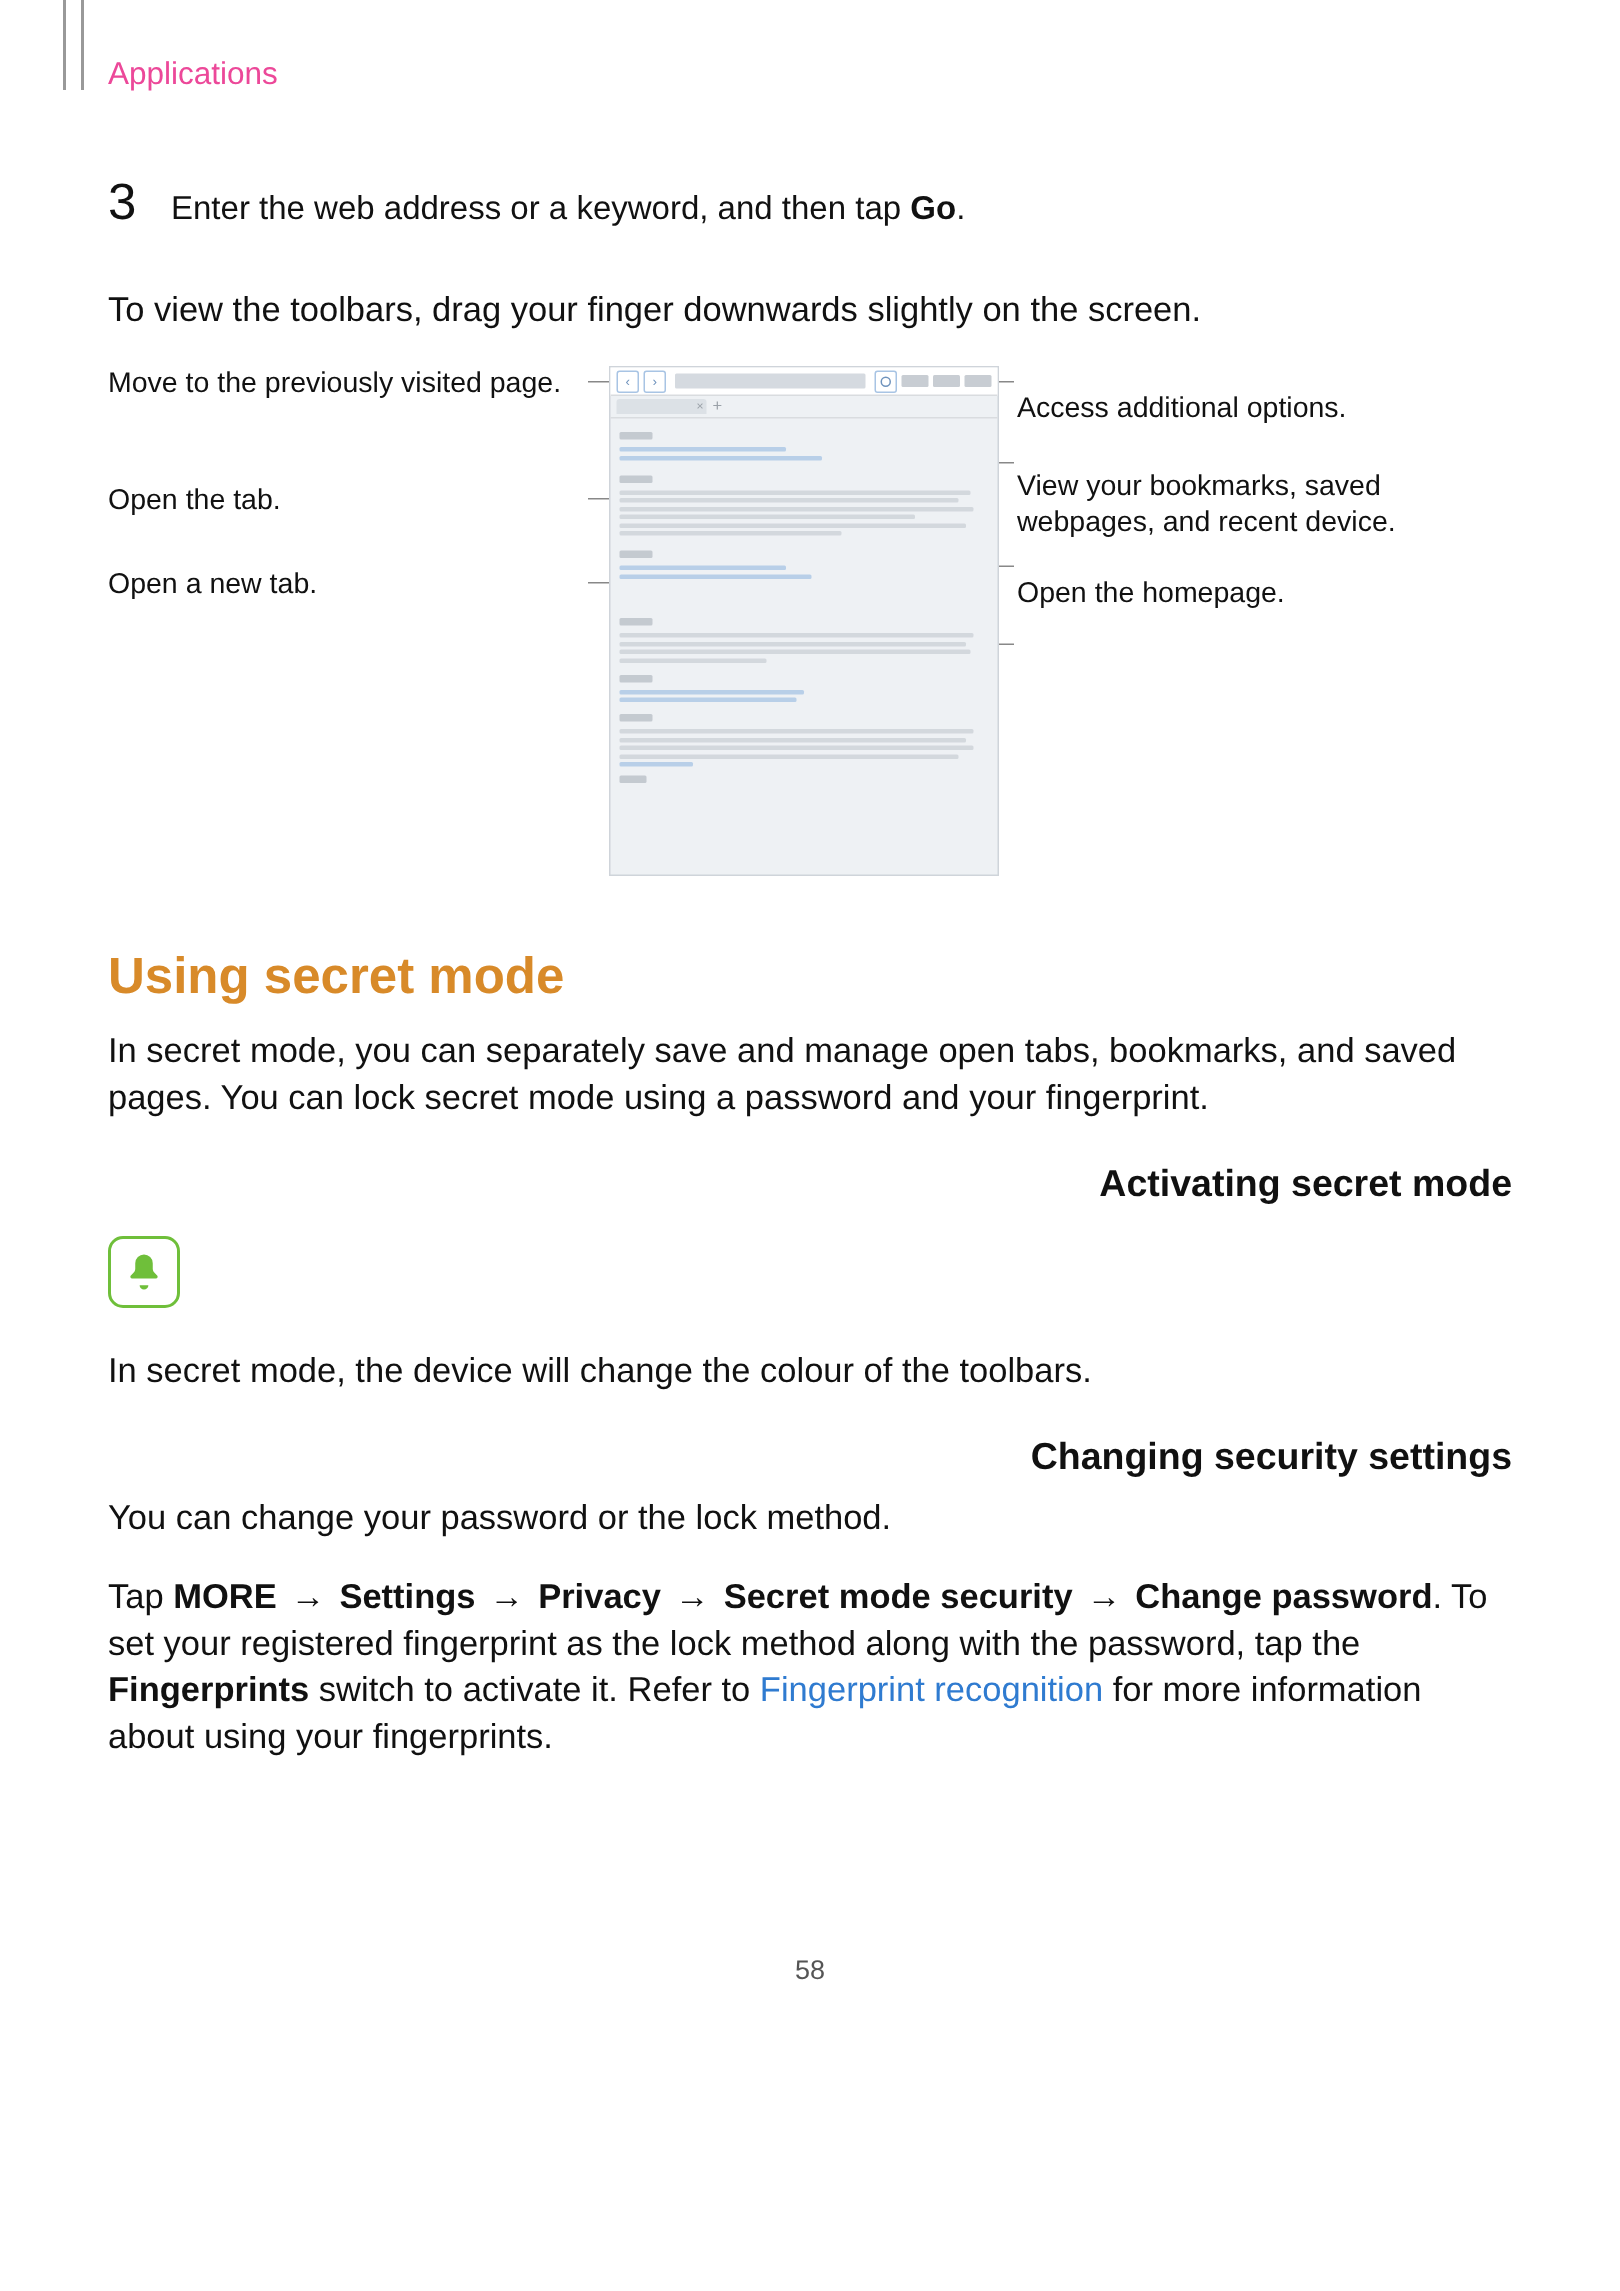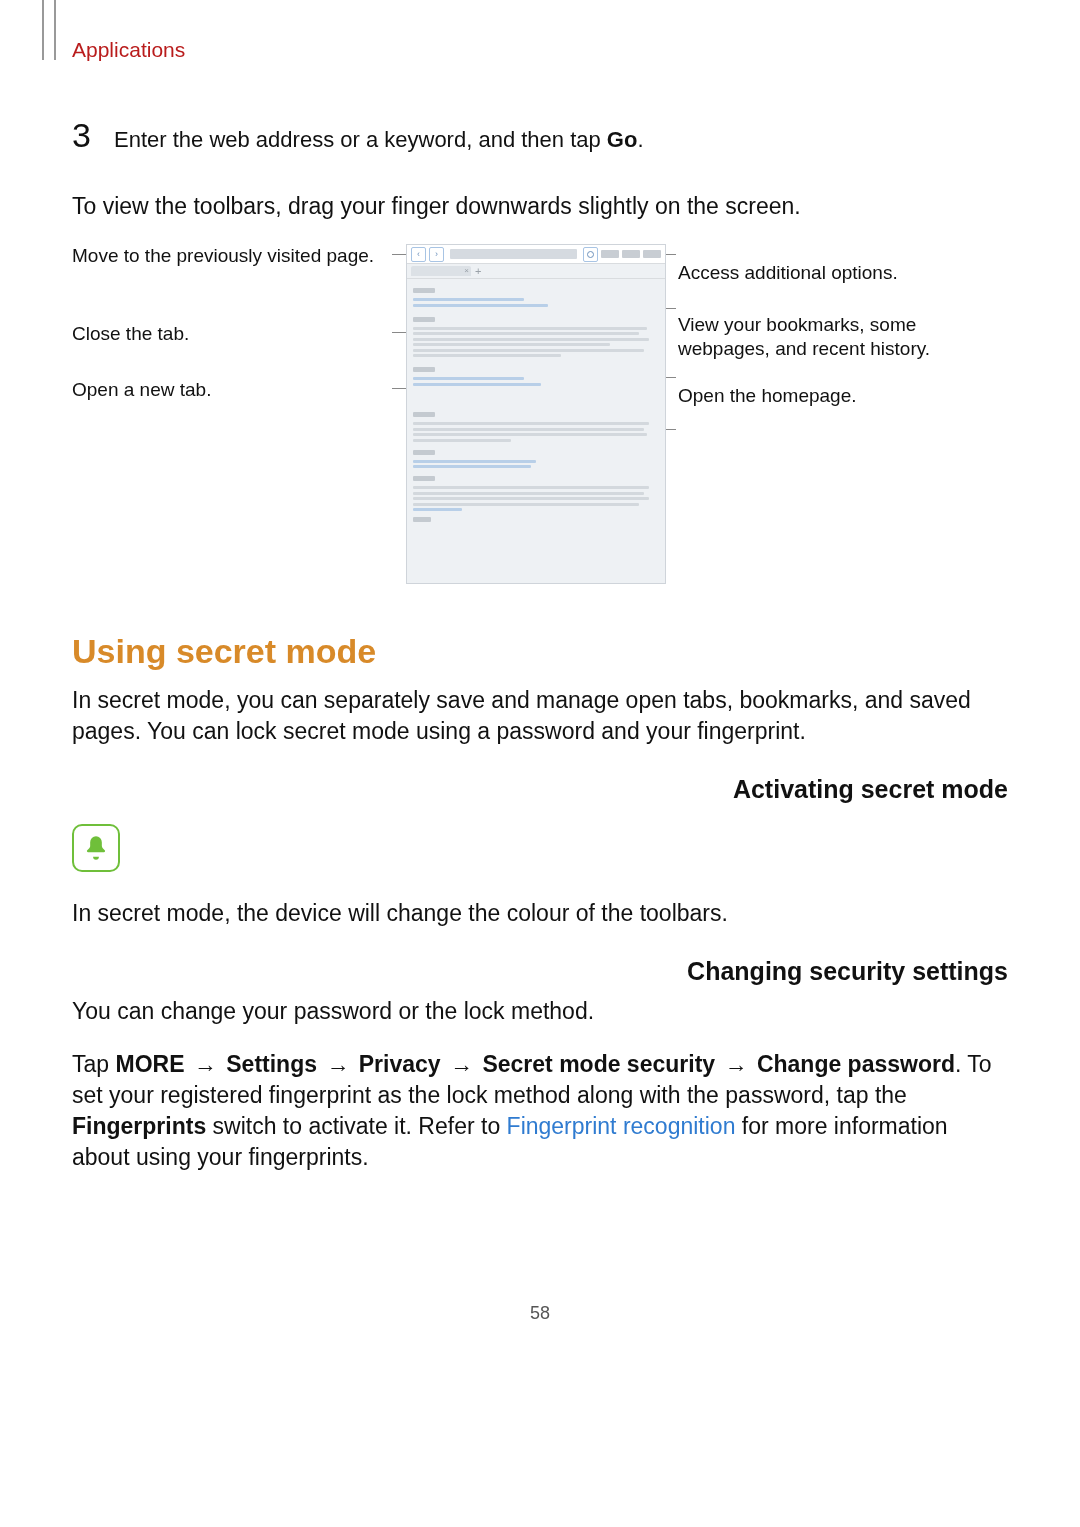--- a/index.html
+++ b/index.html
@@ -16,21 +16,21 @@
     width: 10px;
     height: 60px;
     border-left: 2px solid #999;
     border-right: 2px solid #999;
   }
   .content {
     padding: 38px 72px 40px 72px;
     position: relative;
   }
   .header {
-    color: #b91c1c;
+    color: #ec4899;
     font-size: 21px;
     margin-bottom: 54px;
   }
   .step-line {
     display: flex;
     align-items: baseline;
     font-size: 22px;
     margin-bottom: 36px;
   }
   .step-num {
@@ -154,25 +154,25 @@
     <div>
       <span>Enter the web address or a keyword, and then tap </span><span class="bold">Go</span><span>.</span>
     </div>
   </div>
 
   <p class="body-text">To view the toolbars, drag your finger downwards slightly on the screen.</p>
 
   <div class="diagram">
 
     <div class="callout left" style="left:0;top:0;width:316px;">Move to the previously visited page.</div>
-    <div class="callout left" style="left:0;top:78px;width:316px;">Close the tab.</div>
+    <div class="callout left" style="left:0;top:78px;width:316px;">Open the tab.</div>
     <div class="callout left" style="left:0;top:134px;width:316px;">Open a new tab.</div>
 
     <div class="callout right" style="left:606px;top:0;width:330px;">Access additional options.</div>
-    <div class="callout right" style="left:606px;top:52px;width:330px;">View your bookmarks, some webpages, and recent history.</div>
+    <div class="callout right" style="left:606px;top:52px;width:330px;">View your bookmarks, saved webpages, and recent device.</div>
     <div class="callout right" style="left:606px;top:123px;width:330px;">Open the homepage.</div>
 
     <div class="conn" style="left:320px;top:10px;width:18px;height:0;border-top:1px solid #888;"></div>
     <div class="conn" style="left:320px;top:88px;width:18px;height:0;border-top:1px solid #888;"></div>
     <div class="conn" style="left:320px;top:144px;width:18px;height:0;border-top:1px solid #888;"></div>
     <div class="conn" style="left:594px;top:10px;width:10px;height:0;border-top:1px solid #888;"></div>
     <div class="conn" style="left:594px;top:64px;width:10px;height:0;border-top:1px solid #888;"></div>
     <div class="conn" style="left:594px;top:133px;width:10px;height:0;border-top:1px solid #888;"></div>
     <div class="conn" style="left:594px;top:185px;width:10px;height:0;border-top:1px solid #888;"></div>
 

